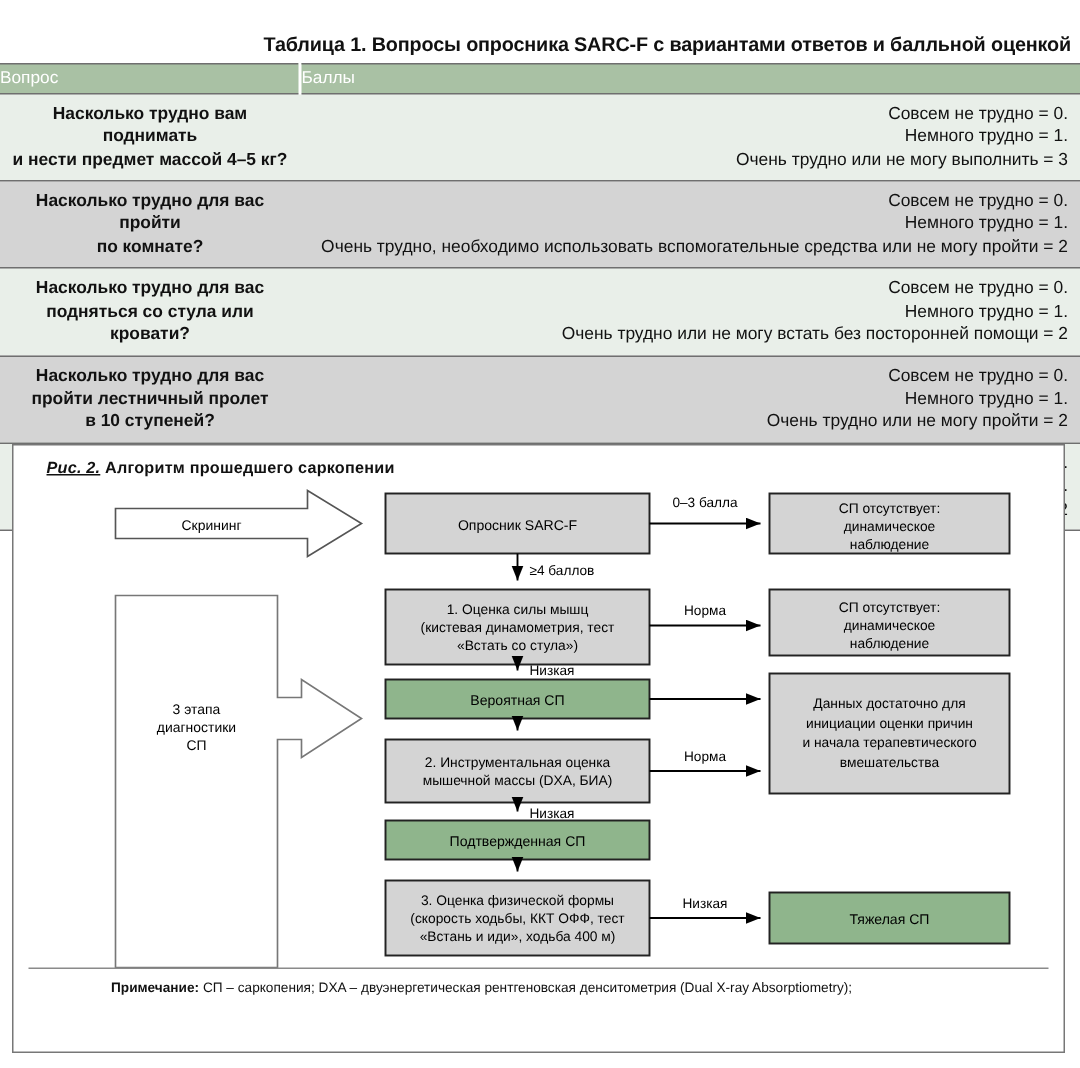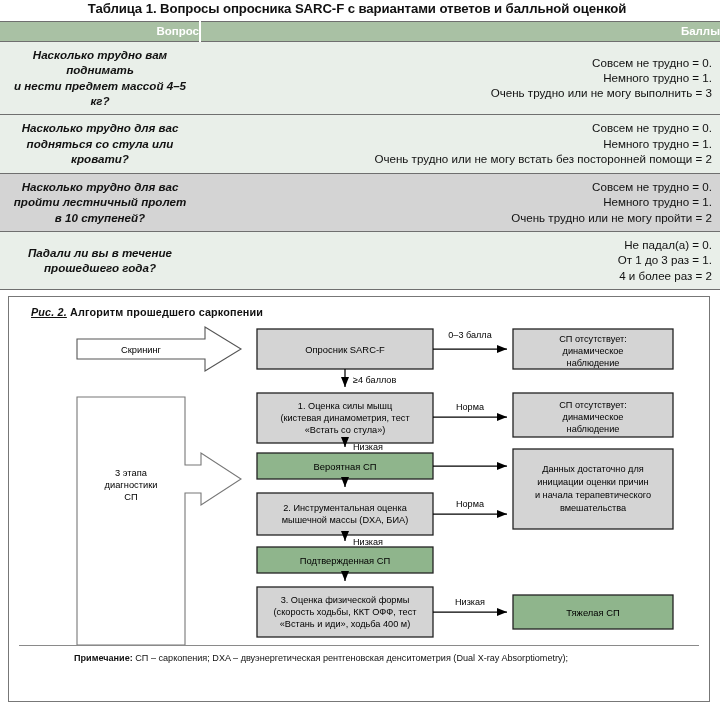--- a/index.html
+++ b/index.html
@@ -7,55 +7,55 @@
     width:720px;height:712px;
     background:#ffffff;
     font-family:"Liberation Sans","DejaVu Sans",sans-serif;
     color:#111;
     overflow:hidden;
     position:relative;
   }
   
   #table-section{width:720px;}
   .tbl-title{
-    text-align:center;
+    text-align:right;
     font-size:13.2px;
     font-weight:bold;
     letter-spacing:-0.1px;
-    padding:1px 6px 4px 0;
+    padding:22px 6px 4px 0;
     line-height:1.2;
     white-space:nowrap;
   }
   table.sarc{
     border-collapse:collapse;
     width:720px;
     table-layout:fixed;
   }
   table.sarc th{
     background:#a9c1a4;
     color:#ffffff;
     font-size:11.5px;
-    font-weight:bold;
+    font-weight:normal;
     padding:3px 0 4px 0;
-    text-align:right;
+    text-align:left;
     border:none;
     border-bottom:1.5px solid #6f6f6f;
     border-top:1.5px solid #6f6f6f;
   }
   table.sarc th.q-col{border-right:2px solid #ffffff;}
   table.sarc td{
     font-size:11.6px;
     vertical-align:middle;
     padding:5px 8px 6px 8px;
     border-bottom:1.5px solid #6f6f6f;
     line-height:1.33;
   }
   table.sarc tr.light td{background:#e9efe9;}
   table.sarc tr.dark  td{background:#d4d4d4;}
-  td.q-cell{text-align:center;font-weight:bold;font-style:italic;}
+  td.q-cell{text-align:center;font-weight:bold;}
   td.a-cell{text-align:center;}
   td.a-cell div{white-space:nowrap;text-align:right;}
   col.c1{width:200px;}
   col.c2{width:520px;}
 
   
   #figure-panel{
     position:absolute;
     left:8px;top:296px;
     width:702px;height:406px;
@@ -104,20 +104,31 @@
         <td class="q-cell">
           <div>Насколько трудно вам поднимать</div>
           <div>и нести предмет массой 4–5 кг?</div>
         </td>
         <td class="a-cell">
           <div>Совсем не трудно = 0.</div>
           <div>Немного трудно = 1.</div>
           <div>Очень трудно или не могу выполнить = 3</div>
         </td>
       </tr>
+      <tr class="dark">
+        <td class="q-cell">
+          <div>Насколько трудно для вас пройти</div>
+          <div>по комнате?</div>
+        </td>
+        <td class="a-cell">
+          <div>Совсем не трудно = 0.</div>
+          <div>Немного трудно = 1.</div>
+          <div>Очень трудно, необходимо использовать вспомогательные средства или не могу пройти = 2</div>
+        </td>
+      </tr>
       <tr class="light">
         <td class="q-cell">
           <div>Насколько трудно для вас</div>
           <div>подняться со стула или кровати?</div>
         </td>
         <td class="a-cell">
           <div>Совсем не трудно = 0.</div>
           <div>Немного трудно = 1.</div>
           <div>Очень трудно или не могу встать без посторонней помощи = 2</div>
         </td>

